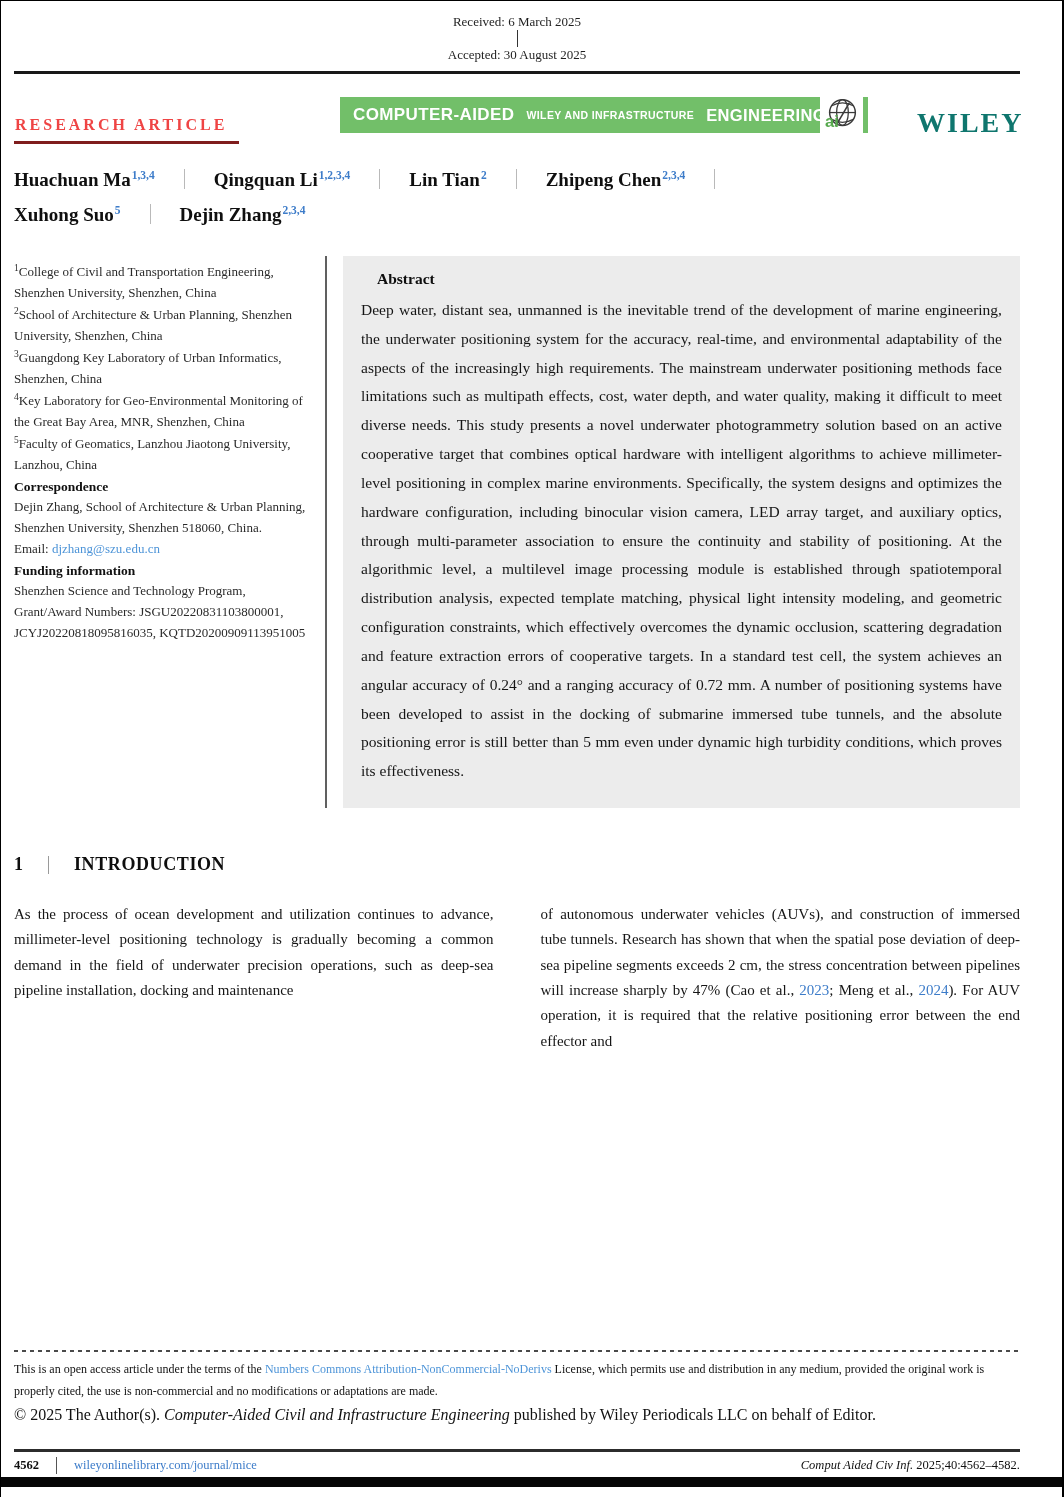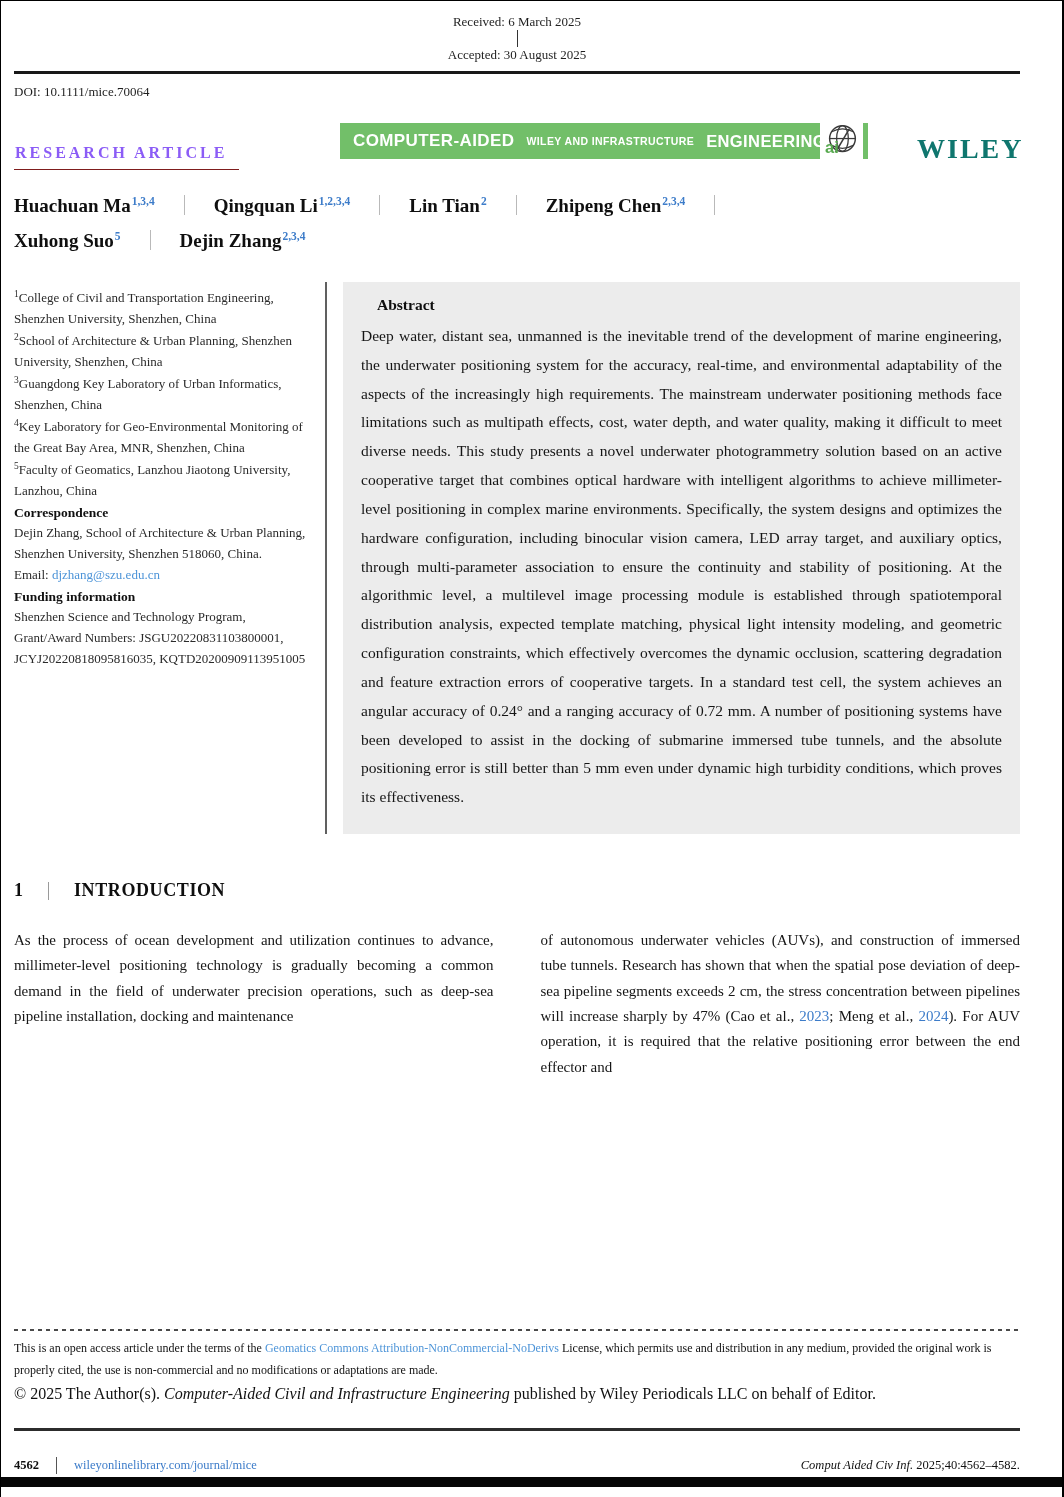--- a/index.html
+++ b/index.html
@@ -13,21 +13,21 @@
   
   .topbar { display: flex; align-items: center; font-size: 13px; color: #1f1f1f; flex-direction: column; }
   .top-divider { width: 1px; height: 17px; background: #333; margin: 0 19px; }
   .rule-top { height: 3px; background: #181818; margin-top: 8px; }
   .doi { font-size: 13px; margin-top: 10px; color: #1f1f1f; }
 
   
   .brand-row { position: relative; height: 66px; margin-top: 4px; }
   .research-article {
     position: absolute; left: 0; bottom: 0; font-size: 16px; font-weight: bold;
-    letter-spacing: 3px; color: #8b5cf6; border-bottom: 1px solid #7f1d1d; padding: 0 12px 7px 1px;
+    letter-spacing: 3px; color: #ef4444; border-bottom: 3px solid #7f1d1d; padding: 0 12px 7px 1px;
   }
   .banner {
     position: absolute; left: 326px; bottom: 11px; width: 528px; height: 36px;
     display: flex; align-items: center; padding-left: 13px; color: #fff;
     font-family: "Liberation Sans", sans-serif;
   }
   .banner .p1 { font-size: 17px; font-weight: bold; letter-spacing: 0.4px; white-space: nowrap; }
   .banner .p2 { font-size: 10.5px; font-weight: bold; letter-spacing: 0.4px; margin-left: 12px; white-space: nowrap; }
   .banner .p3 { font-size: 16.5px; font-weight: bold; letter-spacing: 0.4px; margin-left: 12px; white-space: nowrap; }
   .logo-box {
@@ -69,38 +69,37 @@
   .blue { color: #3d7cc9; text-decoration: none; }
   .lblue { color: #4d94d8; text-decoration: none; }
 
   
   .page-footer { position: absolute; left: 13px; right: 42px; bottom: 10px; }
   .dashed { height: 2px; background: repeating-linear-gradient(90deg, #4a4a4a 0 4px, transparent 4px 8px); }
   .license { font-size: 12px; line-height: 1.82; color: #111; margin-top: 7px; }
   .copyright { font-size: 16px; color: #111; margin-top: 3px; }
   .copyright .ital, .ital { font-style: italic; }
   .rule-bottom { height: 3px; background: #2c2c2c; margin-top: 25px; }
-  .bottom-row { display: flex; align-items: center; margin-top: 26px; font-size: 12.5px; padding-bottom: 13px; }
+  .bottom-row { display: flex; align-items: center; margin-top: 5px; font-size: 12.5px; padding-bottom: 13px; }
   .pageno { font-weight: bold; color: #0f0f0f; }
   .fdiv { width: 1px; height: 17px; background: #555; margin: 0 17px; }
   .bottom-right { margin-left: auto; color: #111; }
   .black-bar { position: absolute; left: -13px; right: -42px; bottom: 0; height: 10px; background: #060606; }
 </style>
 </head>
 <body>
 
 <div class="page">
 
   <div class="topbar">
     <span>Received: 6 March 2025</span>
     <span class="top-divider"></span>
     <span>Accepted: 30 August 2025</span>
   </div>
   <div class="rule-top"></div>
-  <div class="doi">DOI: 10.1111/mice.70064</div>
 
   <div class="brand-row">
     <div class="research-article">RESEARCH ARTICLE</div>
     <div class="banner" style="background:#72bf69;">
       <span class="p1">COMPUTER-AIDED</span>
       <span class="p2">WILEY AND INFRASTRUCTURE</span>
       <span class="p3">ENGINEERING</span>
       <span class="logo-box">
         <svg width="39" height="39" viewBox="0 0 40 40" aria-hidden="true">
           <circle cx="21" cy="18" r="13.2" fill="none" stroke="#3a3a3a" stroke-width="1.5"></circle>
@@ -165,21 +164,21 @@
     <span class="sh-word">INTRODUCTION</span>
   </div>
 
   <div class="columns">
     <div class="col">As the process of ocean development and utilization continues to advance, millimeter-level positioning technology is gradually becoming a common demand in the field of underwater precision operations, such as deep-sea pipeline installation, docking and maintenance</div>
     <div class="col"><span>of autonomous underwater vehicles (AUVs), and construction of immersed tube tunnels. Research has shown that when the spatial pose deviation of deep-sea pipeline segments exceeds 2 cm, the stress concentration between pipelines will increase sharply by 47% (Cao et al., </span><a href="#" class="blue">2023</a><span>; Meng et al., </span><a href="#" class="blue">2024</a><span>). For AUV operation, it is required that the relative positioning error between the end effector and</span></div>
   </div>
 
   <div class="page-footer">
     <div class="dashed"></div>
-    <div class="license"><span>This is an open access article under the terms of the </span><a href="#" class="lblue">Geomatics Commons Attribution-NonCommercial-NoDerivs</a><span> License, which permits use and distribution in any medium, provided the original work is properly cited, the use is non-commercial and no modifications or adaptations are made.</span></div>
+    <div class="license"><span>This is an open access article under the terms of the </span><a href="#" class="lblue">Numbers Commons Attribution-NonCommercial-NoDerivs</a><span> License, which permits use and distribution in any medium, provided the original work is properly cited, the use is non-commercial and no modifications or adaptations are made.</span></div>
     <div class="copyright"><span>© 2025 The Author(s). </span><span class="ital">Computer-Aided Civil and Infrastructure Engineering</span><span> published by Wiley Periodicals LLC on behalf of Editor.</span></div>
     <div class="rule-bottom"></div>
     <div class="bottom-row">
       <span class="pageno">4562</span>
       <span class="fdiv"></span>
       <a href="#" class="blue">wileyonlinelibrary.com/journal/mice</a>
       <span class="bottom-right"><span class="ital">Comput Aided Civ Inf.</span><span> 2025;40:4562–4582.</span></span>
     </div>
     <div class="black-bar"></div>
   </div>

